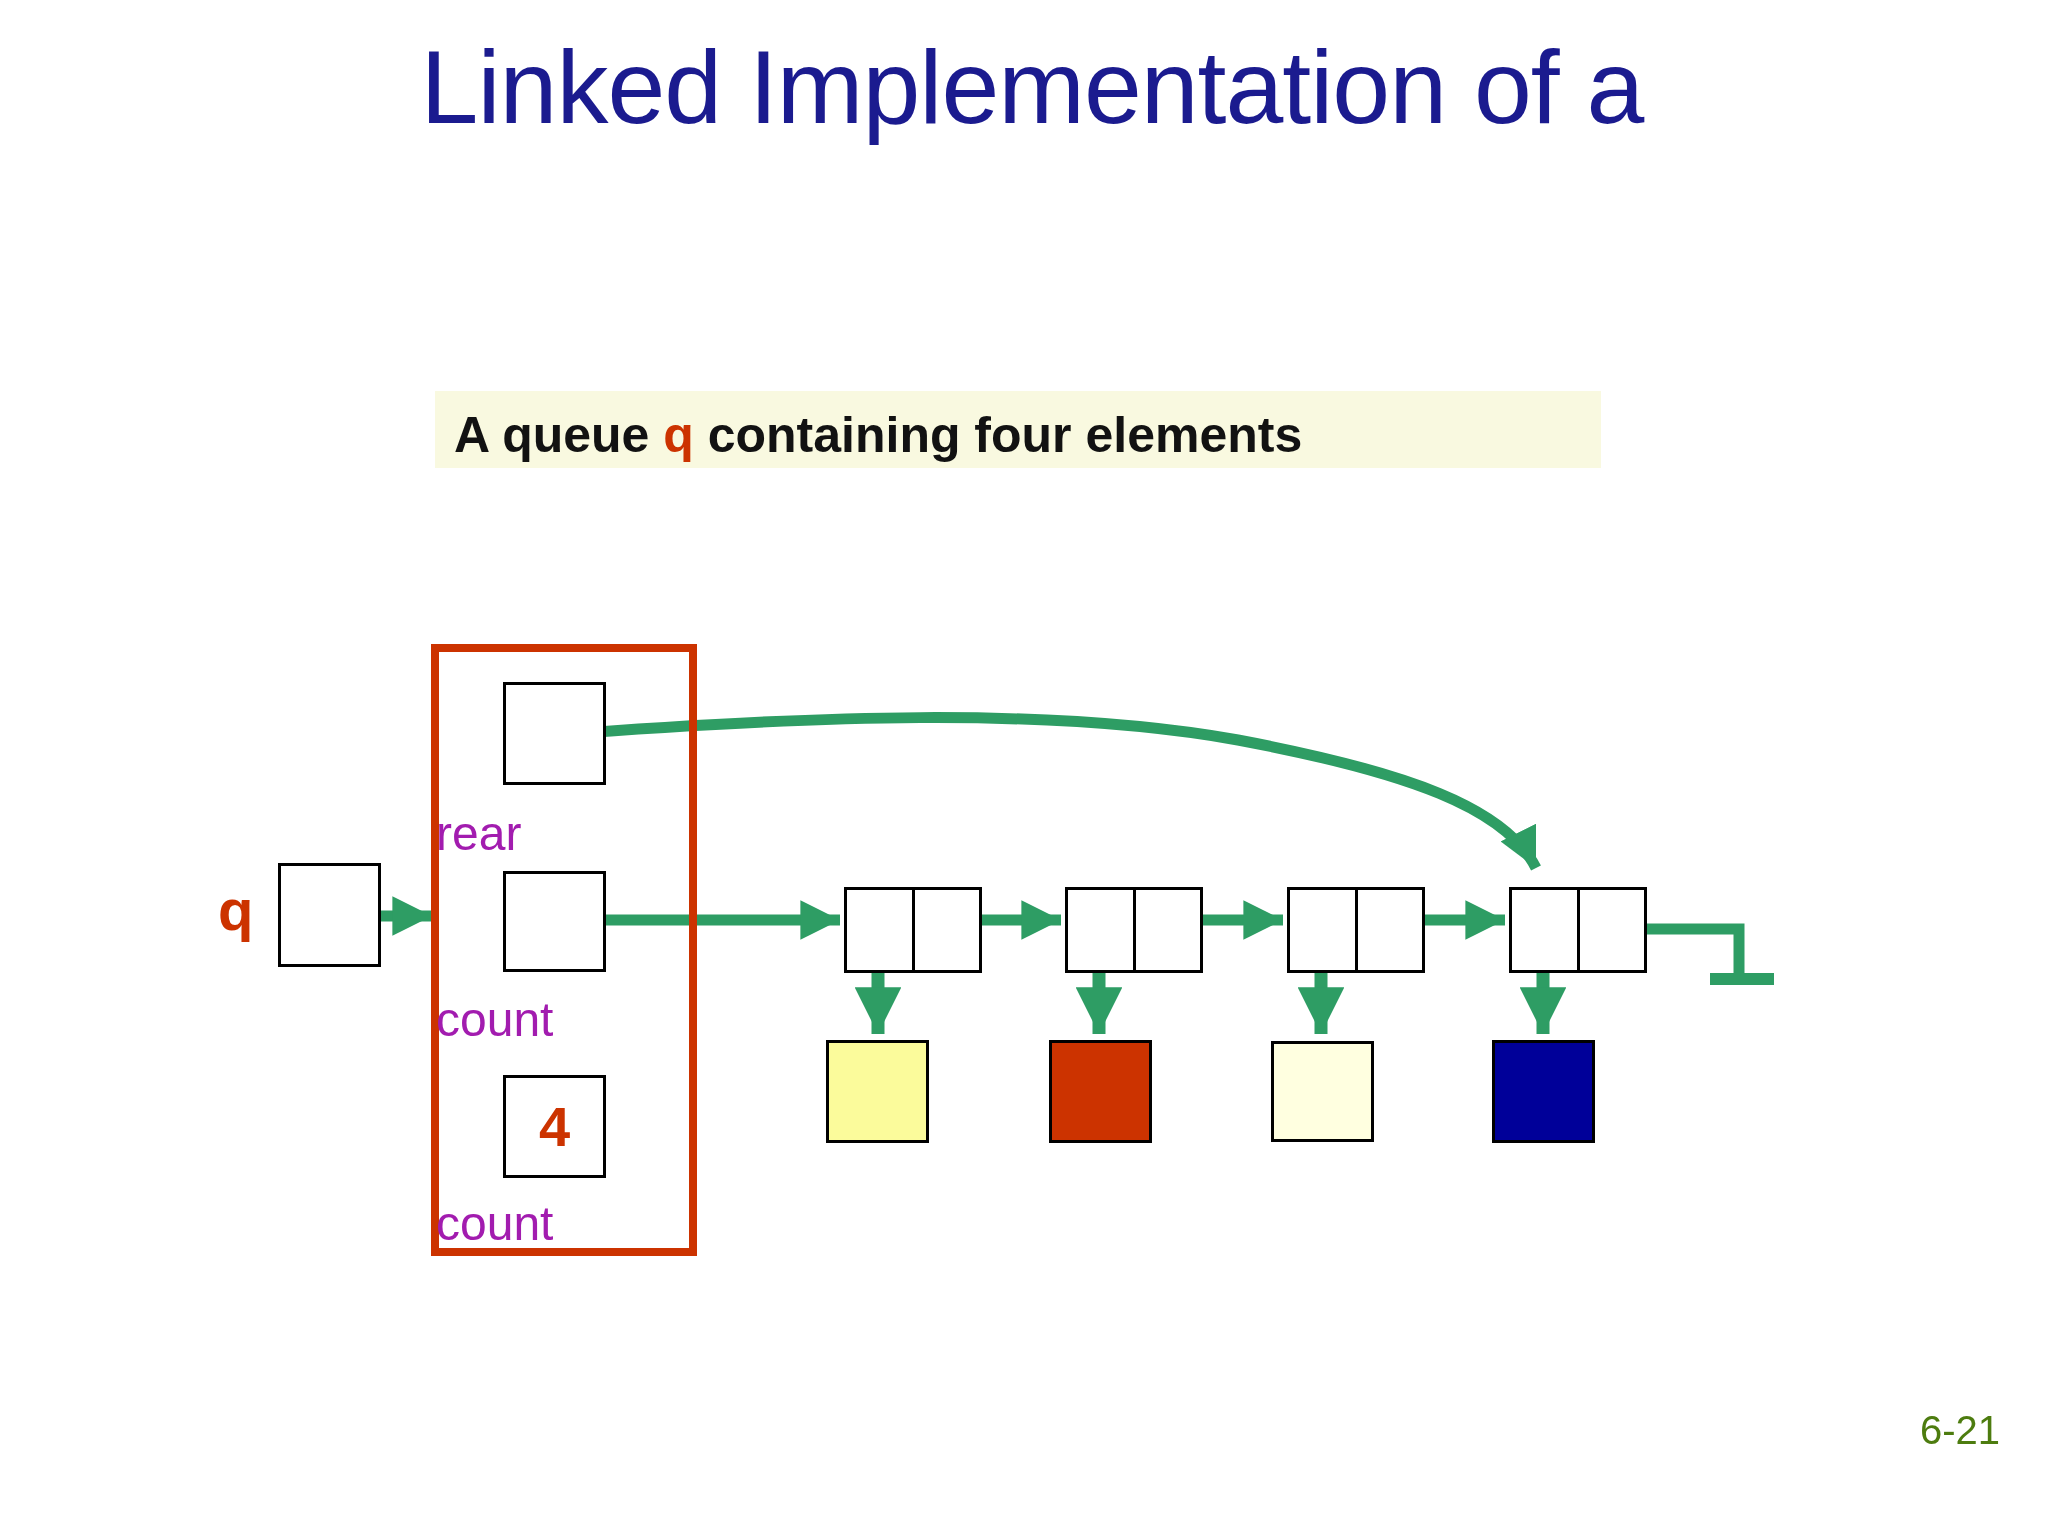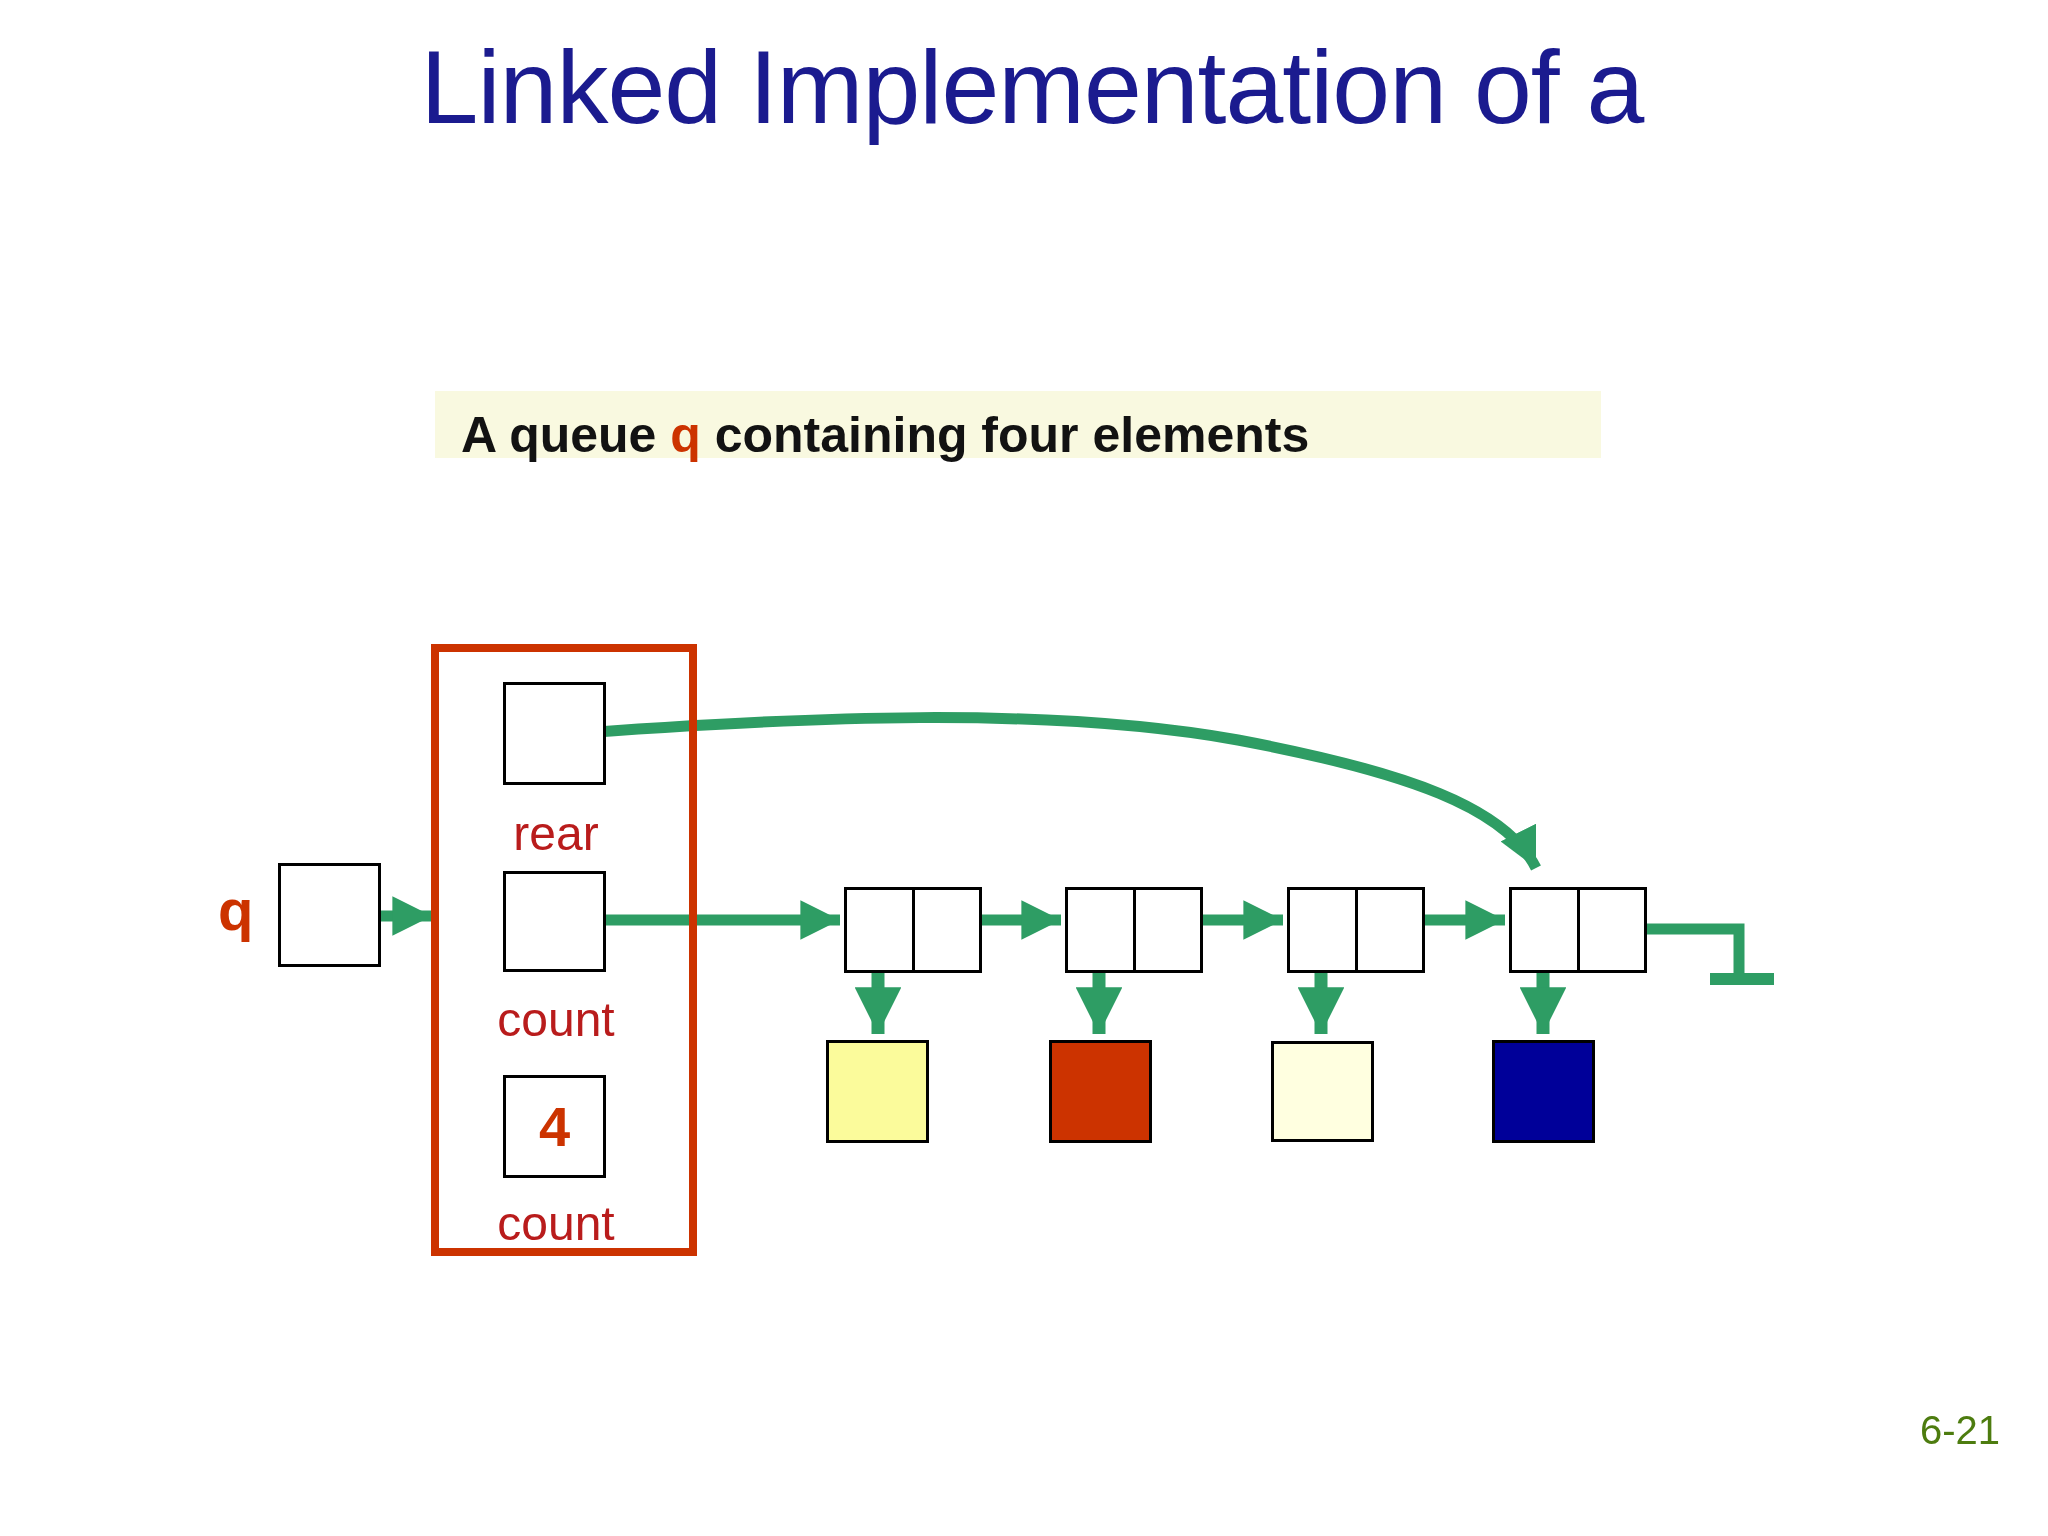--- a/index.html
+++ b/index.html
@@ -9,39 +9,39 @@
     font-family:"Liberation Sans", sans-serif;
     margin-left:8px;
   }
   .title {
     position:absolute; top:14px; left:0; width:100%;
     text-align:center; color:var(--title-blue,#1b1b8f);
     font-size:104px; line-height:146px; font-weight:400;
     letter-spacing:-1px;
   }
   .caption {
-    position:absolute; left:427px; top:391px; width:1166px; height:67px;
+    position:absolute; left:427px; top:391px; width:1166px; height:77px;
     background:var(--caption-bg,#f9f9e0);
     font-size:50px; font-weight:bold; color:#121212;
-    line-height:89px; padding-left:26px; box-sizing:border-box;
+    line-height:89px; padding-left:19px; box-sizing:border-box;
     white-space:pre;
   }
   .caption .var { color:var(--accent-red,#cc3300); }
   .record-outline {
     position:absolute; left:423px; top:644px; width:266px; height:612px;
     border:8px solid var(--accent-red,#cc3300); box-sizing:border-box;
     background:transparent;
   }
   .cell-box {
     position:absolute; border:3px solid #000; background:#fff;
     box-sizing:border-box;
   }
   .field-label {
-    position:absolute; width:240px; text-align:center;
-    font-size:48px; color:#b91c1c;
+    position:absolute; width:240px; 
+    font-size:48px; color:#a21caf;
   }
   .q-label {
     position:absolute; left:210px; top:876px;
     font-size:58px; font-weight:bold; color:var(--accent-red,#cc3300);
   }
   .count-box { display:flex; align-items:center; justify-content:center; }
   .count-value { font-size:56px; font-weight:bold; color:var(--accent-red,#cc3300); }
   .node {
     position:absolute; top:887px; width:138px; height:86px;
     border:3px solid #000; background:#fff; box-sizing:border-box;

